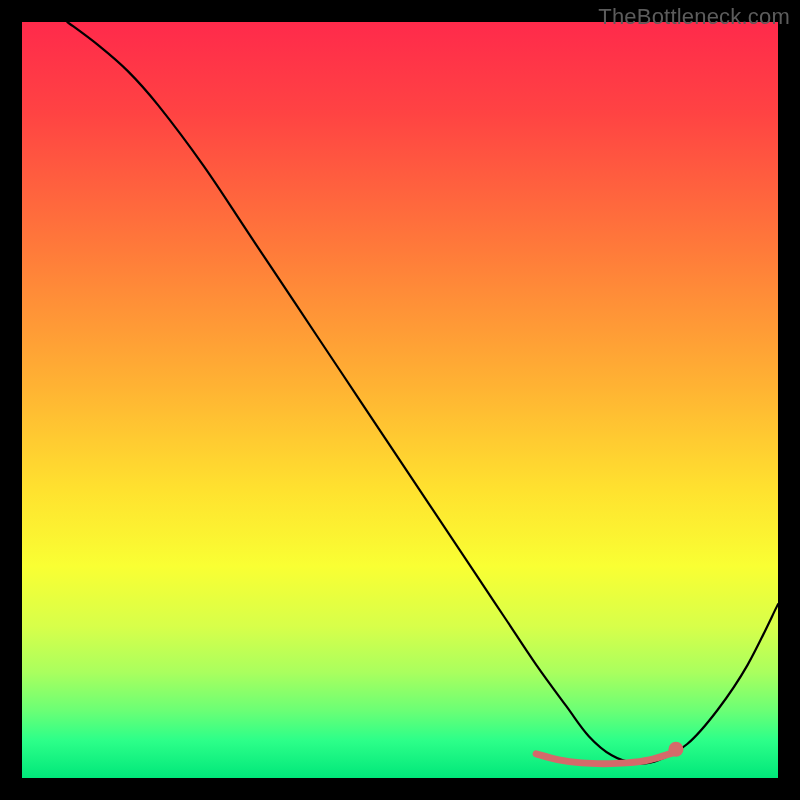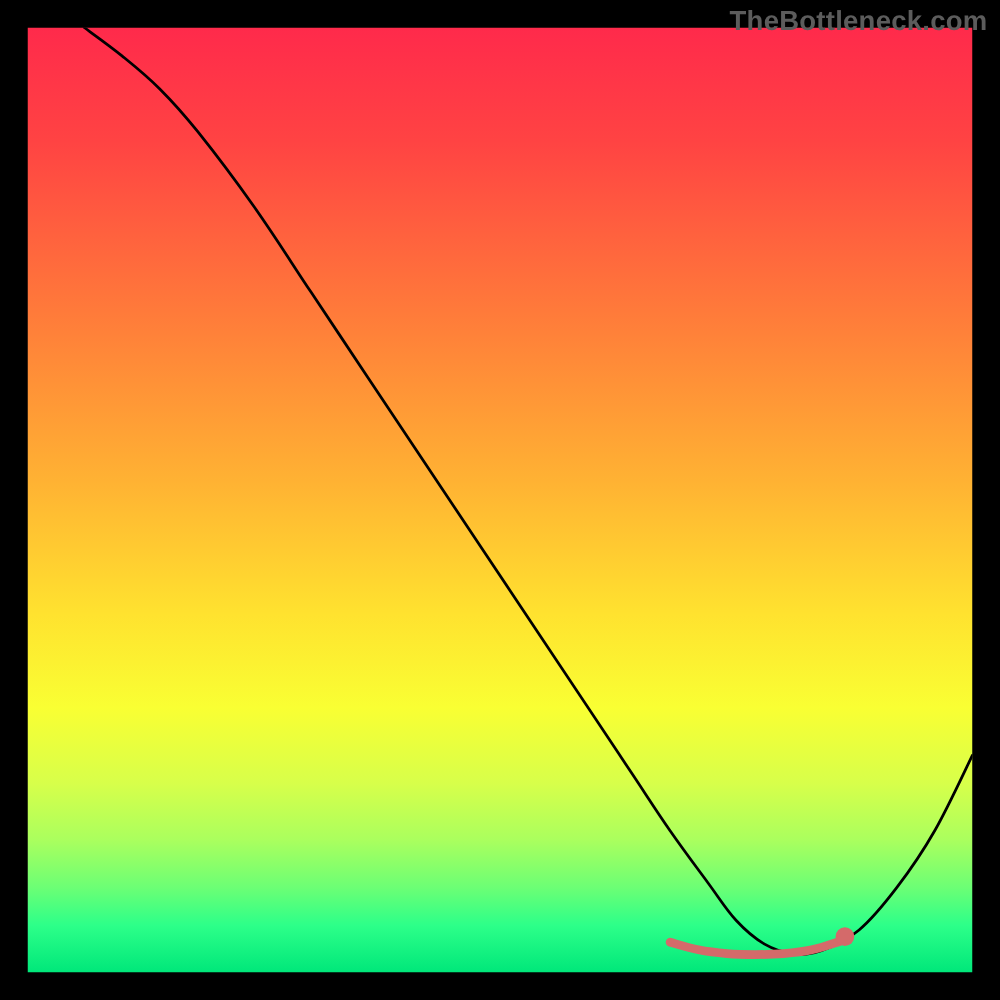--- a/index.html
+++ b/index.html
@@ -18,21 +18,21 @@
     width: 756px;
     height: 756px;
     background: #000;
   }
   .watermark {
     position: absolute;
     top: 4px;
     right: 10px;
     color: #5c5c5c;
     font-size: 22px;
-    font-weight: 700;
+    font-weight: 400;
     letter-spacing: 0.2px;
     z-index: 10;
     text-align: center;
   }
   svg {
     display: block;
   }
 </style>
 </head>
 <body>

